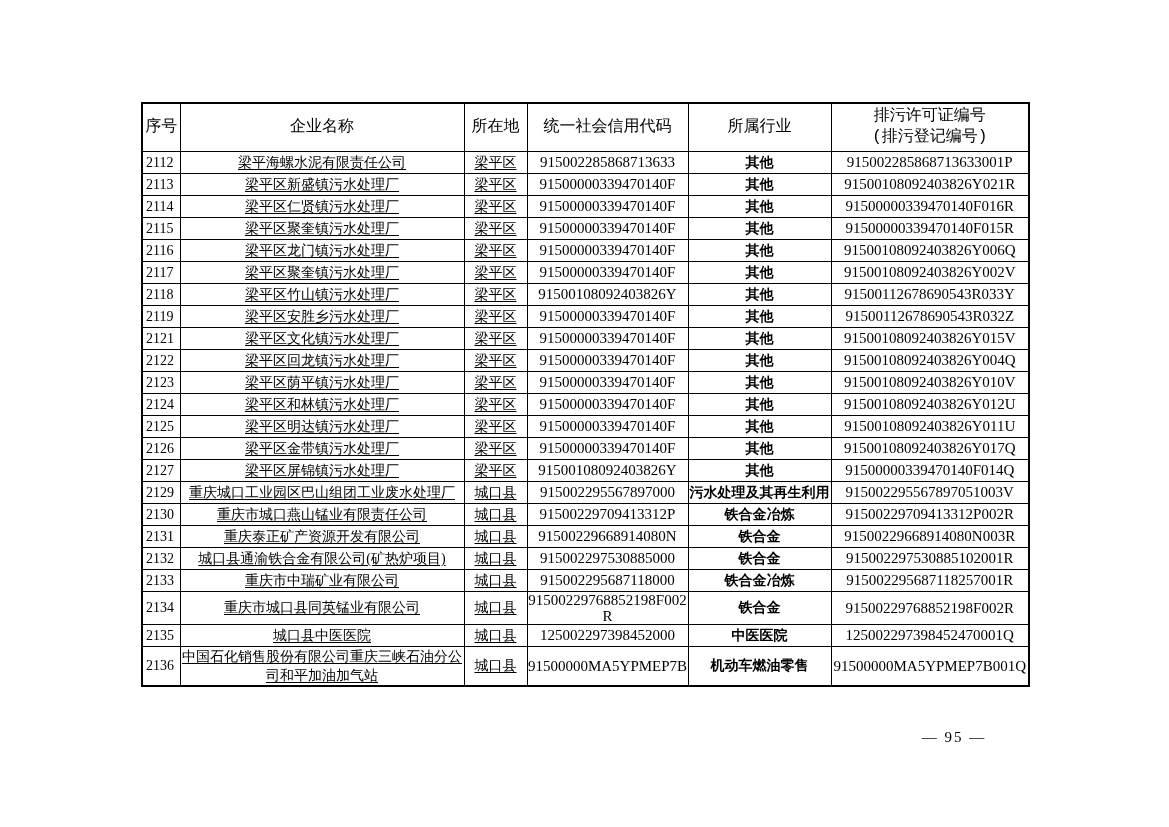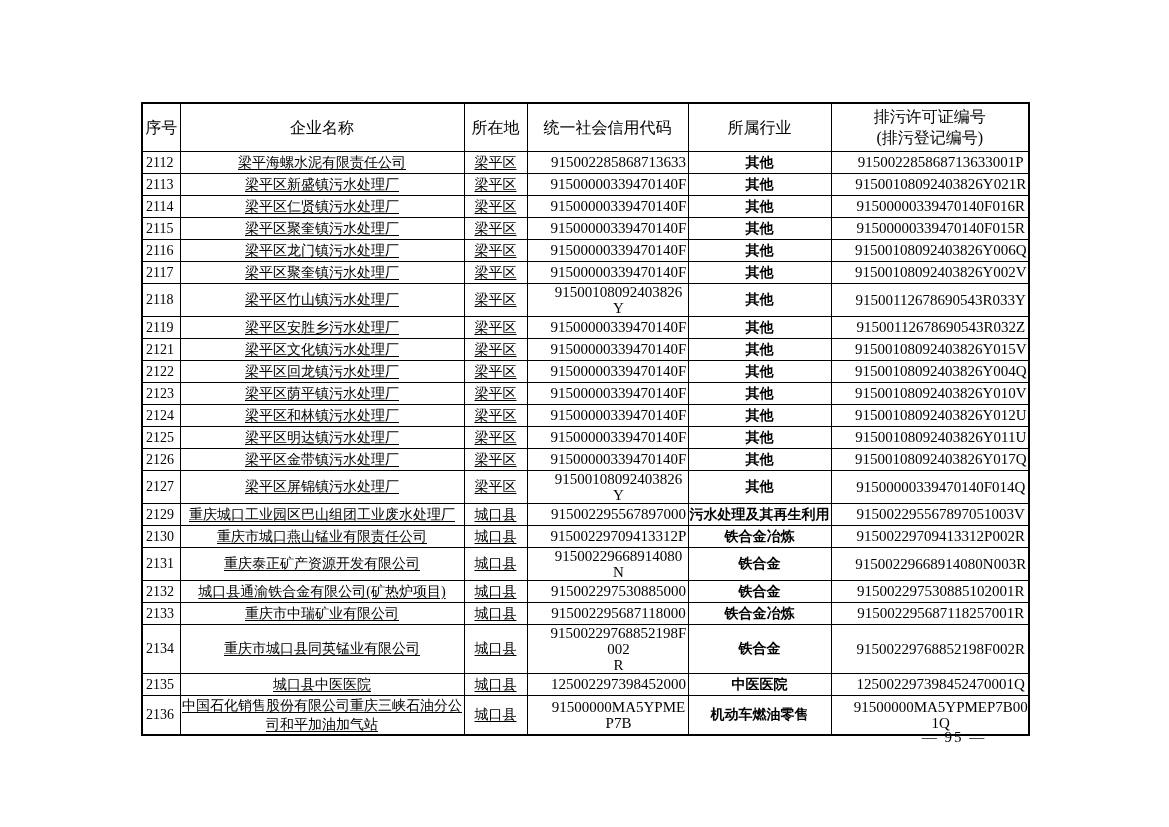--- a/index.html
+++ b/index.html
@@ -18,40 +18,39 @@
     table-layout: fixed;
     border: 2px solid #000;
   }
   th, td {
     border: 1px solid #000;
     padding: 0;
     text-align: center;
     vertical-align: middle;
     overflow: hidden;
   }
-  thead tr { height: 48px; }
+  thead tr { height: 48px; font-family: Liberation Mono, monospace; }
   th {
     font-weight: normal;
     font-size: 16px;
     line-height: 21px;
     white-space: pre-line;
   }
   tbody tr { height: 22px; }
   td { font-size: 14px; line-height: 19px; }
 
   td.col-no { text-align: left; padding-left: 3px; font-size: 14px; }
   td.col-name, td.col-location {
     text-decoration: underline;
     text-underline-offset: 2px;
   }
   td.col-code, td.col-permit {
     font-size: 15px;
     line-height: 16px;
     word-break: break-all;
-    padding-left: 22px;
   }
   td.col-code { white-space: pre-line; }
   td.col-industry { font-size: 14px; font-weight: bold; }
 
   .page-number {
     position: absolute;
     left: 908px; top: 729px;
     width: 92px;
     text-align: center;
     font-size: 15px;

